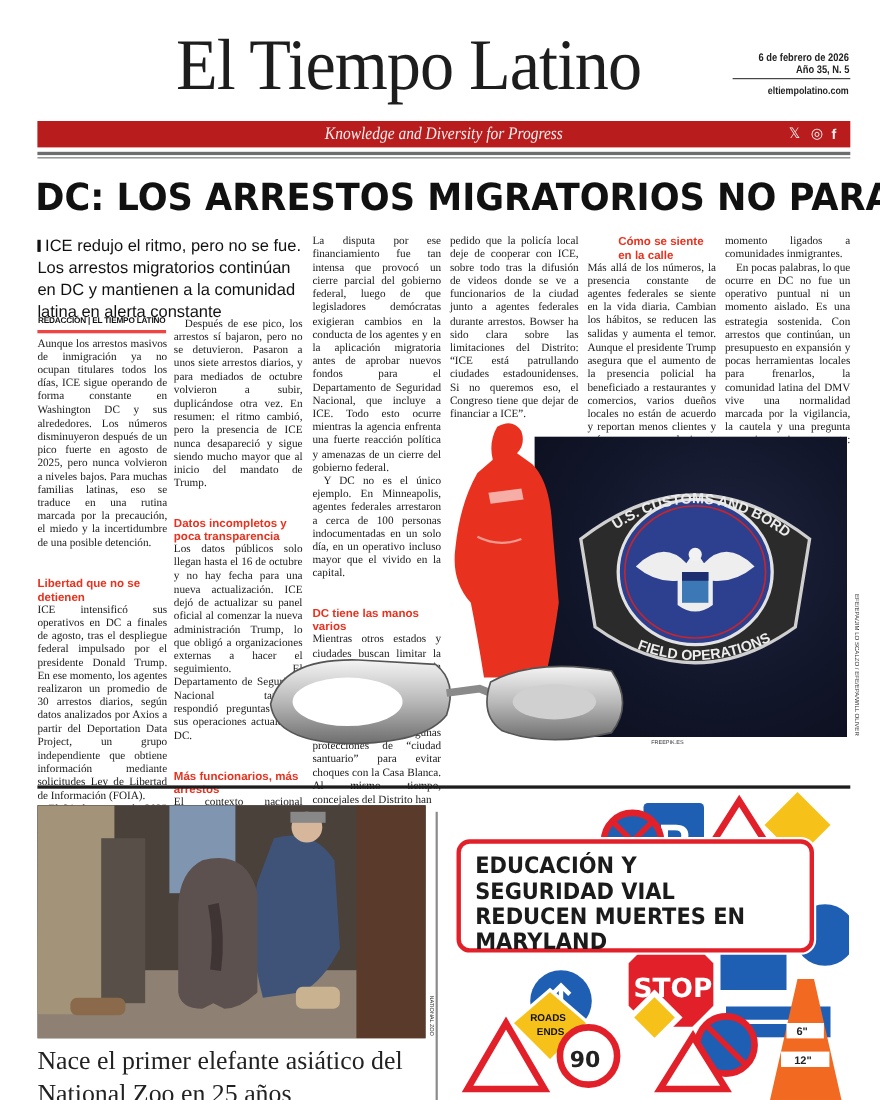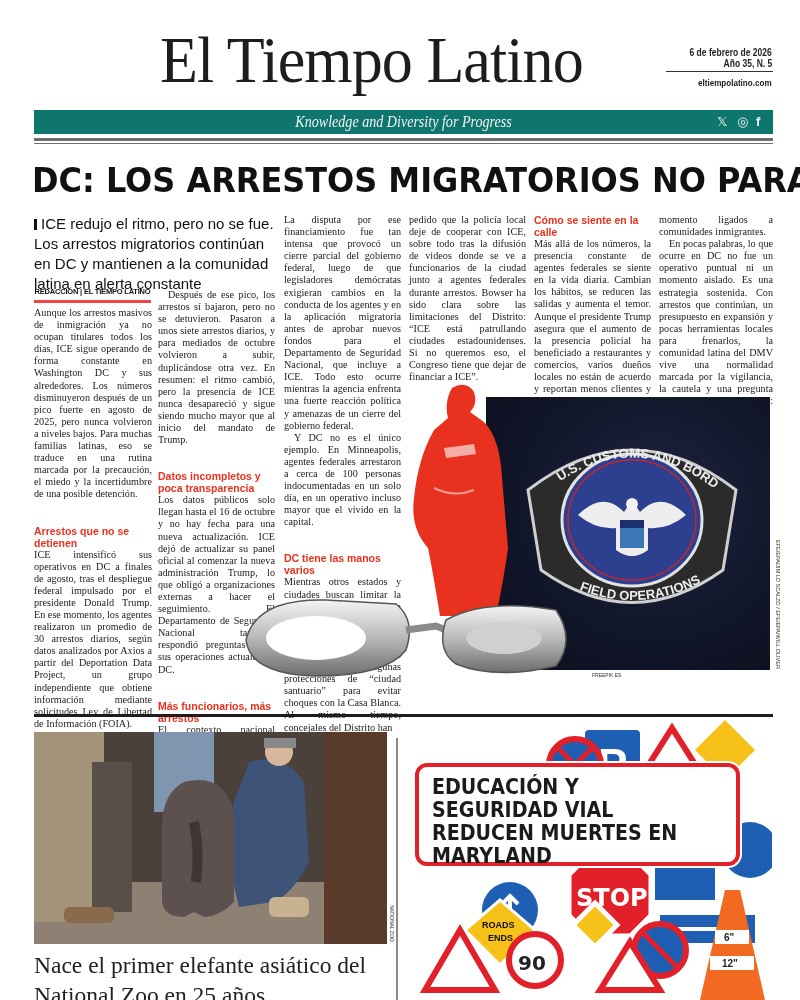--- a/index.html
+++ b/index.html
@@ -7,38 +7,38 @@
   .abs { position:absolute; }
 
   
   .masthead-title { left:160px; top:20px; font-family:"Liberation Serif", serif; font-size:66px; letter-spacing:-1px; color:#1d1d1d; line-height:80px; white-space:nowrap; transform:scaleX(0.94); transform-origin:left top; }
   .meta { right:28px; text-align:right; font-family:"Liberation Sans", sans-serif; font-weight:bold; color:#222; transform:scaleX(0.85); transform-origin:right top; }
   .meta-date { top:47px; font-size:10px; line-height:11px; }
   .meta-issue { top:58px; font-size:10px; line-height:11px; }
   .meta-rule { left:666px; top:71px; width:107px; height:1px; background:#333; }
   .meta-site { top:77px; font-size:9.5px; }
 
-  .banner { left:34px; top:110px; width:739px; height:24px; background:#0f766e; }
+  .banner { left:34px; top:110px; width:739px; height:24px; background:#b91c1c; }
   .banner-text { left:0; top:0; width:739px; text-align:center; color:#f2f2f2; font-family:"Liberation Serif", serif; font-style:italic; font-size:16px; line-height:24px; transform:scaleX(0.88); }
   .social { top:3px; color:#f2f2f2; font-family:"DejaVu Sans", sans-serif; font-size:13px; line-height:18px; }
   .rule-gray { left:34px; top:138px; width:739px; height:3px; background:#6d6d6d; }
   .rule-thin { left:34px; top:143px; width:739px; height:1px; background:#6d6d6d; }
 
   .headline { left:32px; top:160px; font-family:"DejaVu Sans", sans-serif; font-weight:bold; font-size:34px; color:#111; letter-spacing:0px; white-space:nowrap; transform:scaleX(0.94); transform-origin:left top; line-height:40px; }
 
   .deck { left:34px; top:214px; width:240px; font-family:"Liberation Sans", sans-serif; font-size:15px; line-height:20px; color:#111; }
   .deck-mark { display:inline-block; width:3px; height:11px; background:#111; margin-right:4px; vertical-align:-1px; }
 
   .byline { left:34px; top:287px; width:117px; font-family:"Liberation Sans", sans-serif; font-weight:bold; font-size:7.5px; letter-spacing:-0.2px; color:#111; padding-bottom:4px; border-bottom:3px solid #ef4444;text-align:center; }
 
   .col { font-family:"Liberation Serif", serif; font-size:10.2px; line-height:12.1px; color:#1a1a1a; text-align:justify; hyphens:auto; }
   .col p { margin:0; text-indent:0; }
   .col p.ind { text-indent:10px; }
   .col .sub { font-family:"Liberation Sans", sans-serif; font-weight:bold; color:#e8321f; font-size:10.5px; line-height:12px; margin-top:24px; text-align:left; }
-  .col .sub.first { margin-top:0; }
+  .col .sub.first { margin-top:0;margin-left:28px; }
 
   .c1 { left:34px; top:307px; width:118px; }
   .c2 { left:158px; top:289px; width:117px; }
   .c3 { left:284px; top:214px; width:117px; }
   .c4 { left:409px; top:214px; width:117px; }
   .c5 { left:534px; top:214px; width:117px; }
   .c6 { left:659px; top:214px; width:114px; }
 
   
   .patch-bg { left:486px; top:397px; width:284px; height:273px; background:radial-gradient(ellipse at 60% 40%, #1f2540 0%, #12162a 55%, #0b0e1c 100%); }
@@ -82,21 +82,21 @@
 <div class="abs headline">DC: LOS ARRESTOS MIGRATORIOS NO PARAN</div>
 
 <div class="abs deck">
   <span class="deck-mark"></span><span>ICE redujo el ritmo, pero no se fue. Los arrestos migratorios continúan en DC y mantienen a la comunidad latina en alerta constante</span>
 </div>
 
 <div class="abs byline">REDACCIÓN | EL TIEMPO LATINO</div>
 
 <div class="abs col c1">
   <p>Aunque los arrestos masivos de inmigración ya no ocupan titulares todos los días, ICE sigue operando de forma constante en Washington DC y sus alrededores. Los números disminuyeron después de un pico fuerte en agosto de 2025, pero nunca volvieron a niveles bajos. Para muchas familias latinas, eso se traduce en una rutina marcada por la precaución, el miedo y la incertidumbre de una posible detención.</p>
-  <div class="sub">Arrestos que no se detienen</div>
+  <div class="sub">Libertad que no se detienen</div>
   <p>ICE intensificó sus operativos en DC a finales de agosto, tras el despliegue federal impulsado por el presidente Donald Trump. En ese momento, los agentes realizaron un promedio de 30 arrestos diarios, según datos analizados por Axios a partir del Deportation Data Project, un grupo independiente que obtiene información mediante solicitudes Ley de Libertad de Información (FOIA).</p>
   <p class="ind">El 21 de agosto de 2025 fue el día más duro: 41 personas arrestadas en un solo día, el número más alto registrado en los datos disponibles.</p>
 </div>
 
 <div class="abs col c2">
   <p class="ind">Después de ese pico, los arrestos sí bajaron, pero no se detuvieron. Pasaron a unos siete arrestos diarios, y para mediados de octubre volvieron a subir, duplicándose otra vez. En resumen: el ritmo cambió, pero la presencia de ICE nunca desapareció y sigue siendo mucho mayor que al inicio del mandato de Trump.</p>
   <div class="sub">Datos incompletos y poca transparencia</div>
   <p>Los datos públicos solo llegan hasta el 16 de octubre y no hay fecha para una nueva actualización. ICE dejó de actualizar su panel oficial al comenzar la nueva administración Trump, lo que obligó a organizaciones externas a hacer el seguimiento. El Departamento de Seguridad Nacional tampoco respondió preguntas sobre sus operaciones actuales en DC.</p>
   <div class="sub">Más funcionarios, más arrestos</div>
   <p>El contexto nacional refuerza esta tendencia. El presupuesto de ICE se multiplicó casi por ocho, hasta alcanzar unos $75 mil millones, bajo liderazgo republicano en el Congreso.</p>

